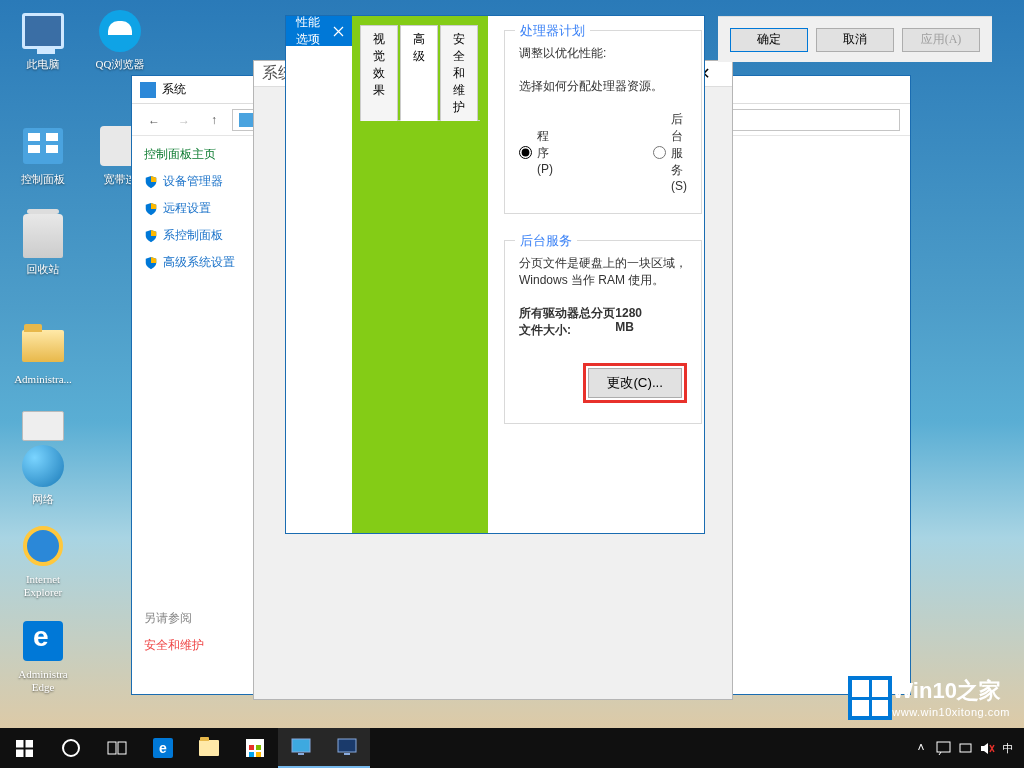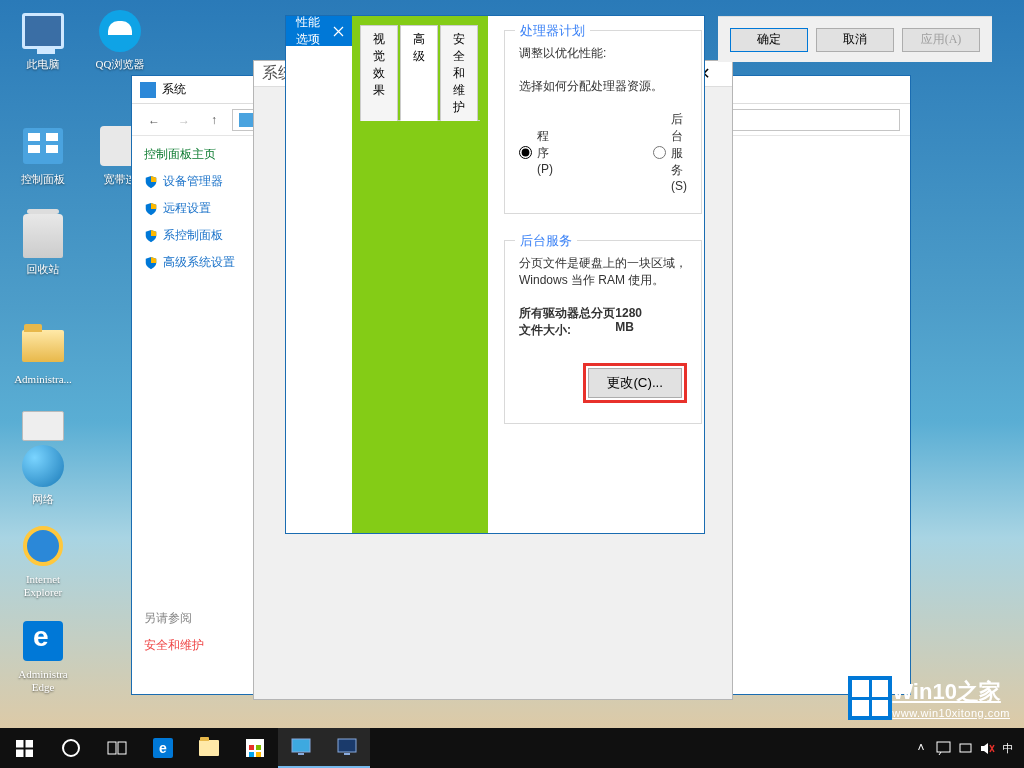--- a/index.html
+++ b/index.html
@@ -69,21 +69,21 @@
 
 
 .taskbar { position:absolute; left:0; bottom:0; width:100%; height:40px; background:#101010; display:flex; align-items:center; color:#fff; }
 .taskbar .start { width:48px; height:40px; display:flex; align-items:center; justify-content:center; cursor:pointer; }
 .taskbar .tb-icon { width:46px; height:40px; display:flex; align-items:center; justify-content:center; cursor:pointer; }
 .taskbar .tb-icon.active { border-bottom: 2px solid #76b9ed; background:#272727; }
 .taskbar .tray { margin-left:auto; display:flex; align-items:center; padding-right:6px; height:100%; }
 .taskbar .tray .ti { width:22px; height:40px; display:flex; align-items:center; justify-content:center; font-size:12px; cursor:pointer; }
 
 
-.watermark { position:absolute; right:14px; bottom:48px; display:flex; align-items:center; gap:0; color:#fff;text-decoration:underline; }
+.watermark { position:absolute; right:14px; bottom:48px; display:flex; gap:0; color:#fff; }
 .watermark .logo { width:44px; height:44px; background:#0078d7; display:grid; grid-template-columns:1fr 1fr; grid-template-rows:1fr 1fr; gap:3px; padding:4px; }
 .watermark .logo div { background:#fff; }
 .watermark .txt { display:flex; flex-direction:column; }
 .watermark .brand { font-size:22px; font-weight:bold; }
 .watermark .sub { font-size:11px; letter-spacing:0.5px; }
 
 
 .shield { display:inline-block; }
 .shield svg { width:14px; height:14px; }
 

